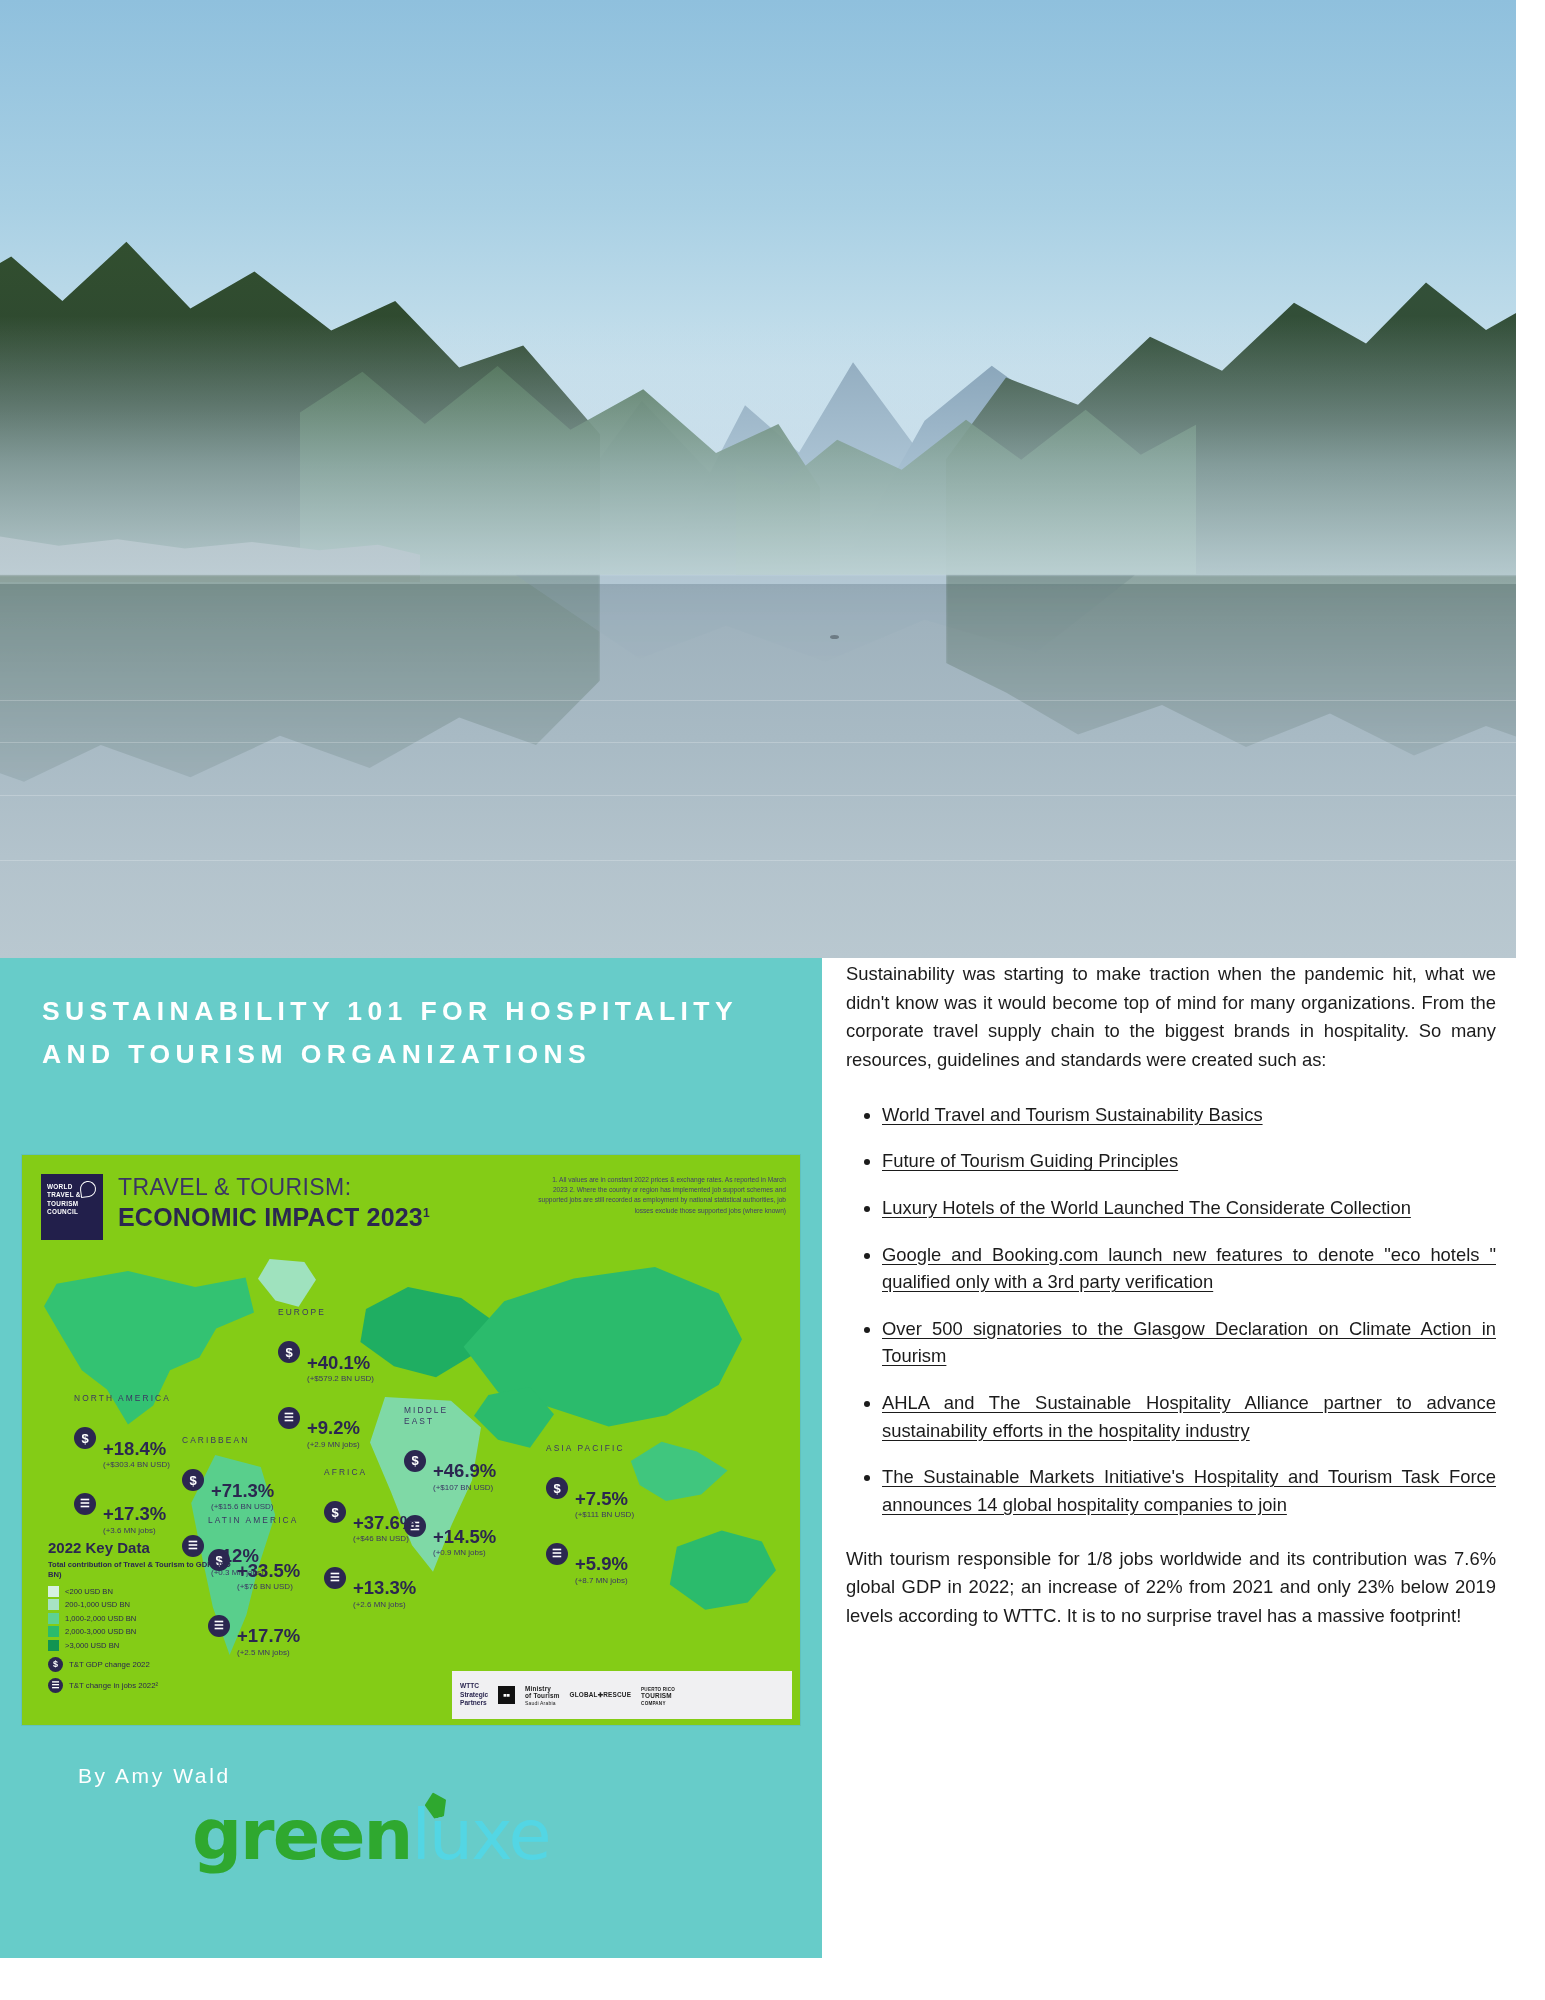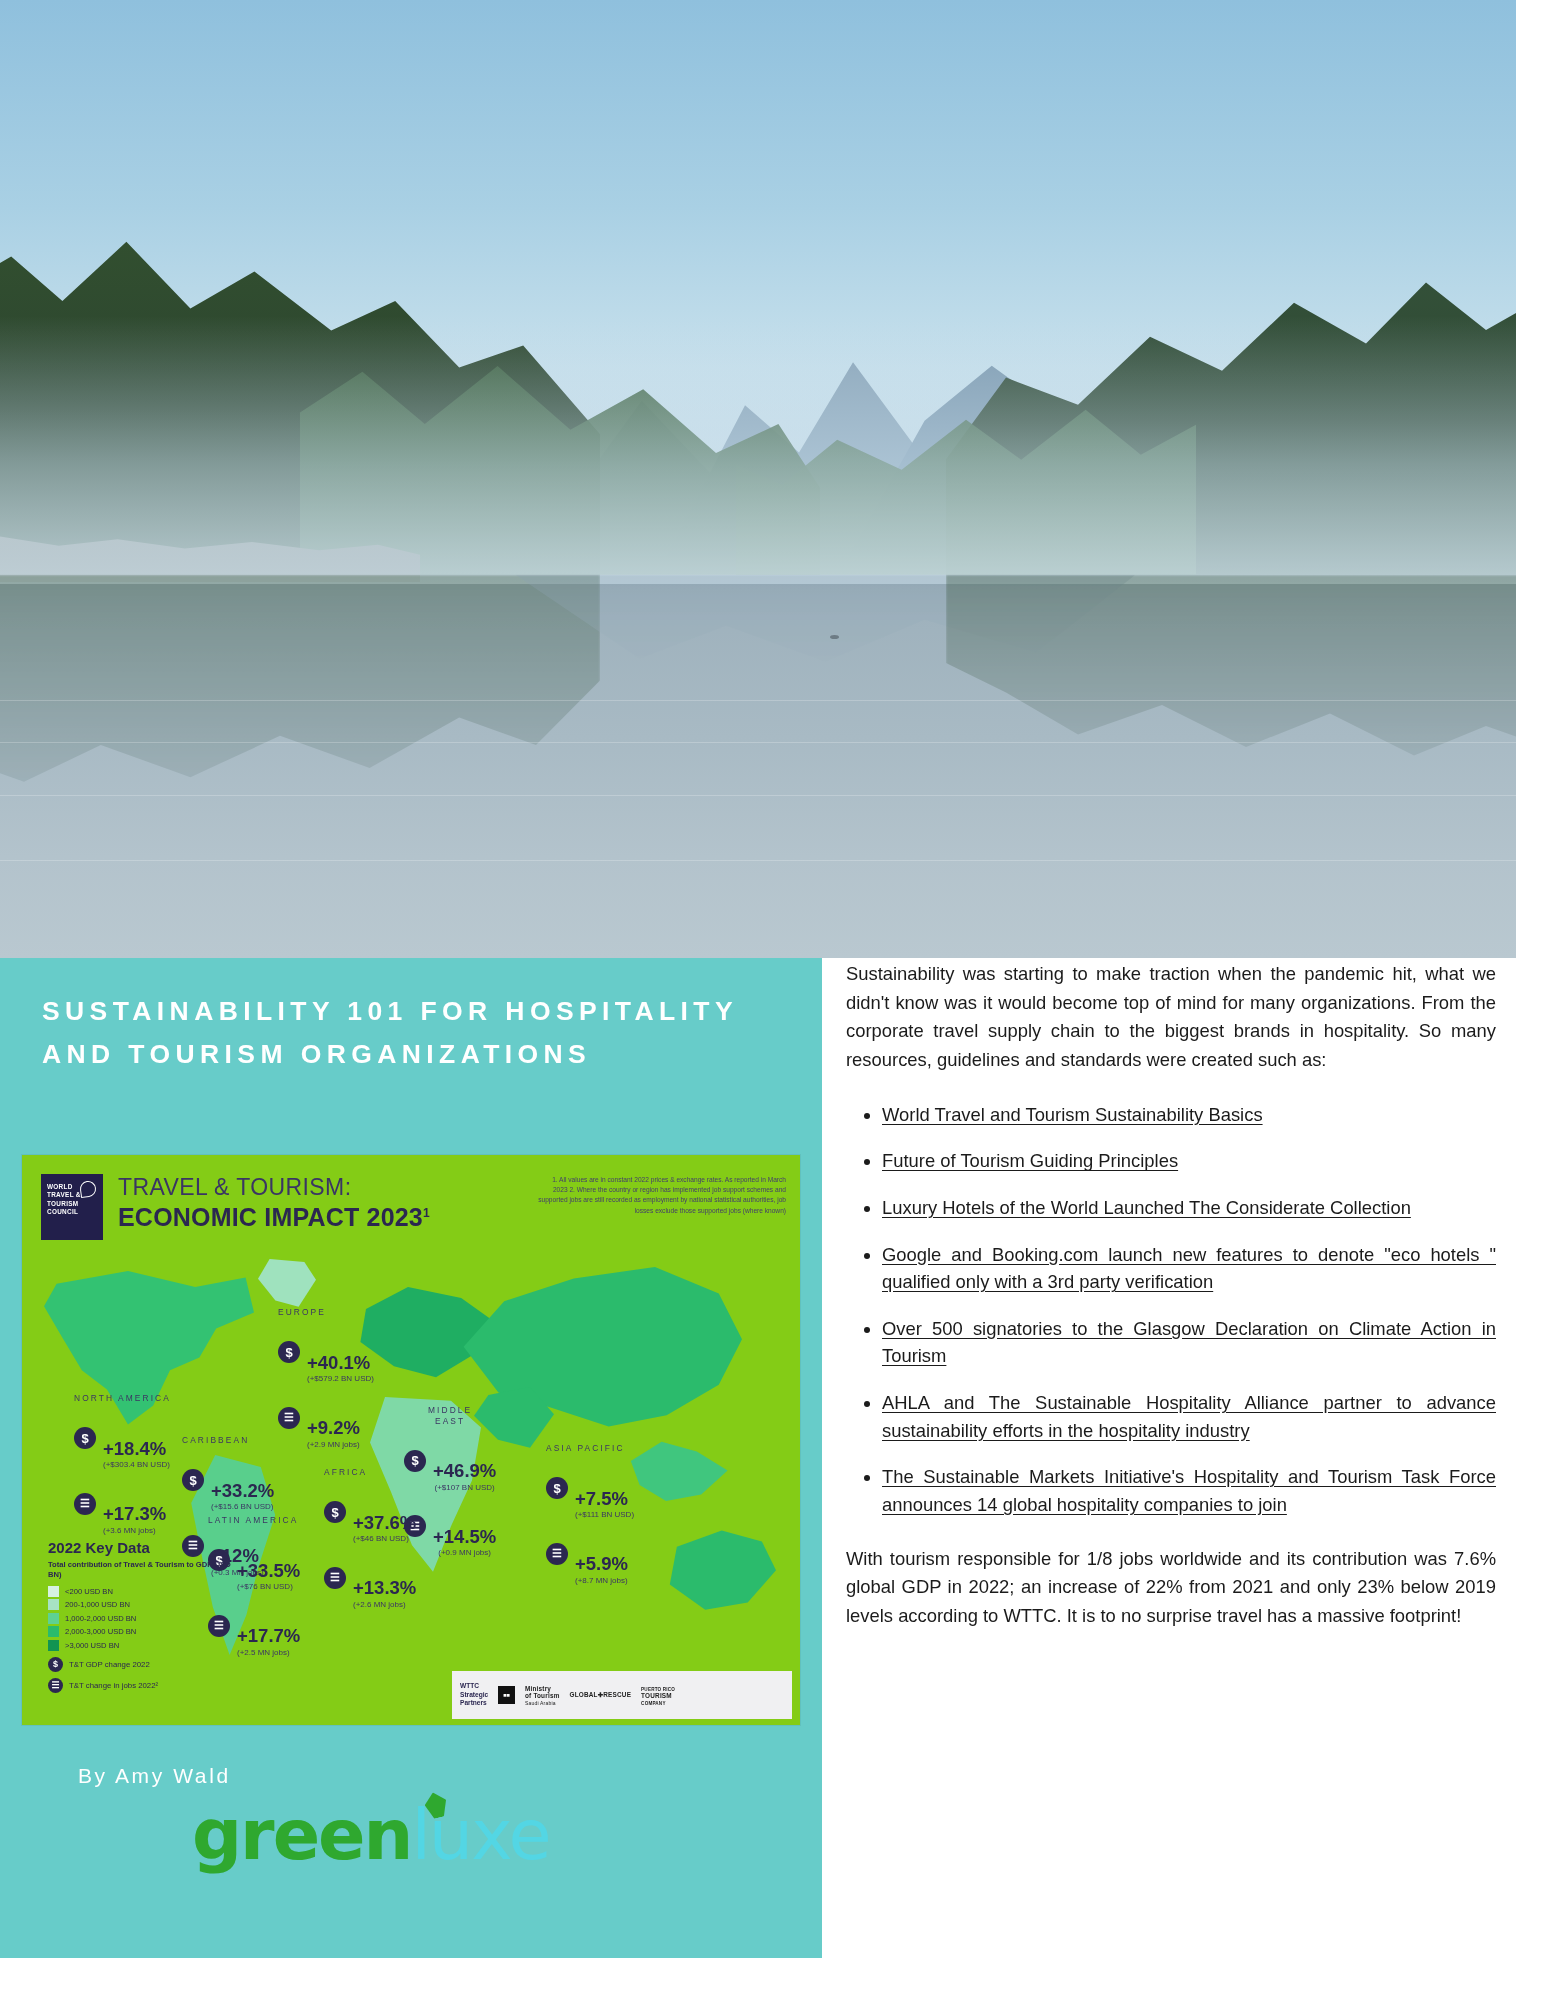--- a/index.html
+++ b/index.html
@@ -535,34 +535,34 @@
             <div class="stat-sub">(+2.9 MN jobs)</div>
           </div>
         </div>
       </div>
 
       <div class="region" style="left:160px; top:188px;">
         <div class="rname">CARIBBEAN</div>
         <div class="stat-row">
           <div class="coin">$</div>
           <div class="stat-txt">
-            <div class="stat-pct">+33.2%</div>
+            <div class="stat-pct">+71.3%</div>
             <div class="stat-sub">(+$15.6 BN USD)</div>
           </div>
         </div>
         <div class="stat-row">
           <div class="coin jobs">☰</div>
           <div class="stat-txt">
             <div class="stat-pct">+12%</div>
             <div class="stat-sub">(+0.3 MN jobs)</div>
           </div>
         </div>
       </div>
 
-      <div class="region" style="left:382px; top:158px;text-align:center;">
+      <div class="region" style="left:382px; top:158px;">
         <div class="rname">MIDDLE
 EAST</div>
         <div class="stat-row">
           <div class="coin">$</div>
           <div class="stat-txt">
             <div class="stat-pct">+46.9%</div>
             <div class="stat-sub">(+$107 BN USD)</div>
           </div>
         </div>
         <div class="stat-row">

